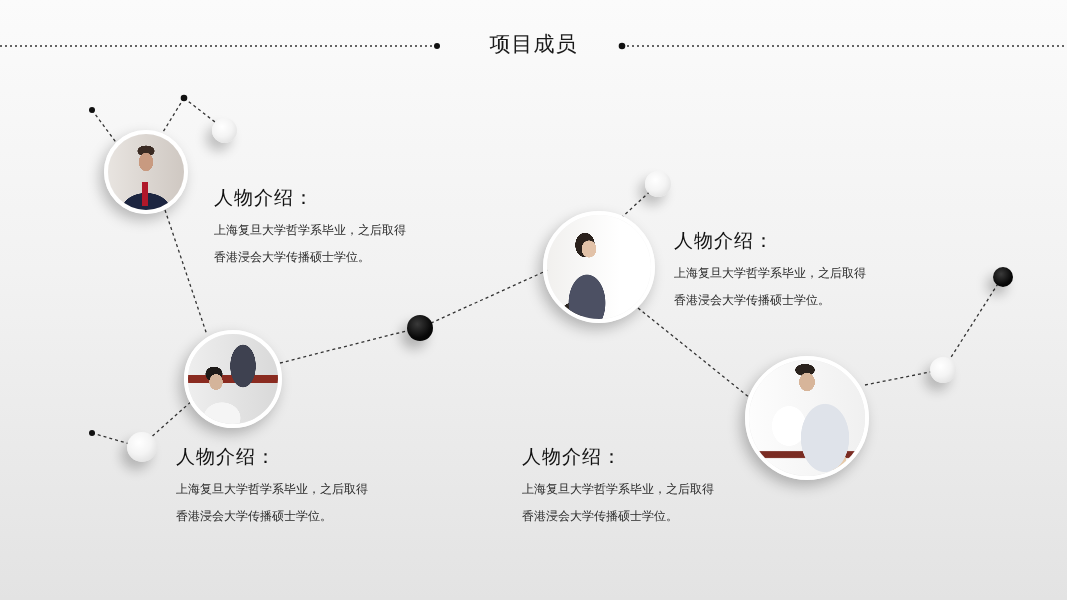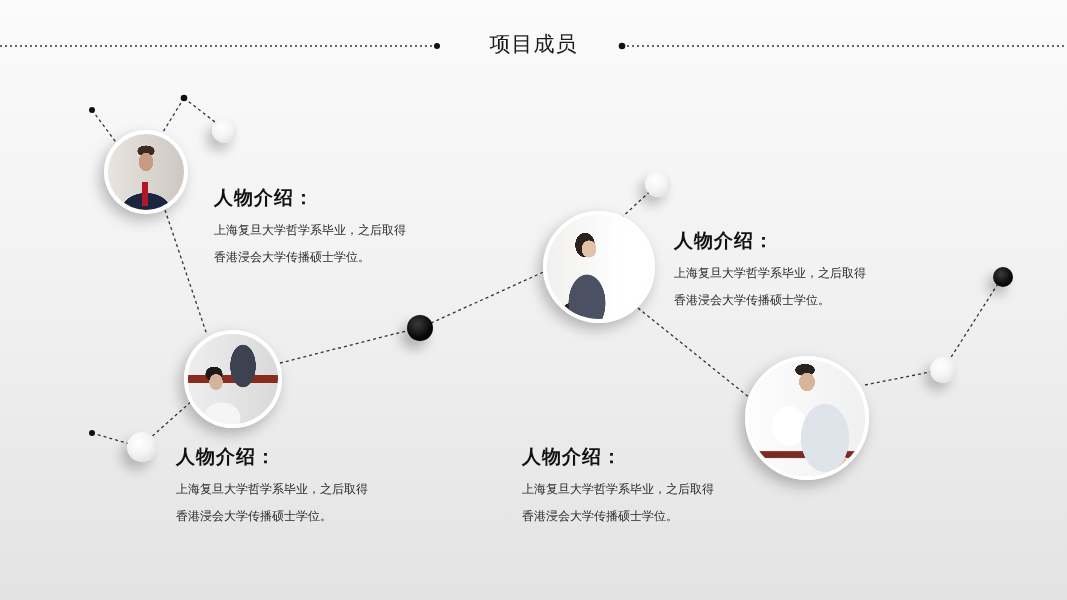--- a/index.html
+++ b/index.html
@@ -26,21 +26,21 @@
   }
   .photo {
     position:absolute; border-radius:50%; overflow:hidden;
     border:4px solid #ffffff;
     box-shadow: -4px 6px 14px rgba(0,0,0,0.25);
     box-sizing:border-box;
   }
   .photo .scene { position:absolute; inset:0; }
   .info { position:absolute; }
   .info .head {
-    font-size:19px; font-weight:bold; color:#111; margin-bottom:6px; letter-spacing:1px;
+    font-size:19px; font-weight:normal; color:#111; margin-bottom:6px; letter-spacing:1px;
   }
   .info .line {
     font-size:12px; color:#2a2a2a; line-height:27px; white-space:nowrap;
   }
 </style>
 </head>
 <body>
 
 <svg class="lines" width="1067" height="600">
   <g stroke="#333" stroke-width="1.3" stroke-dasharray="3,3" fill="none">

